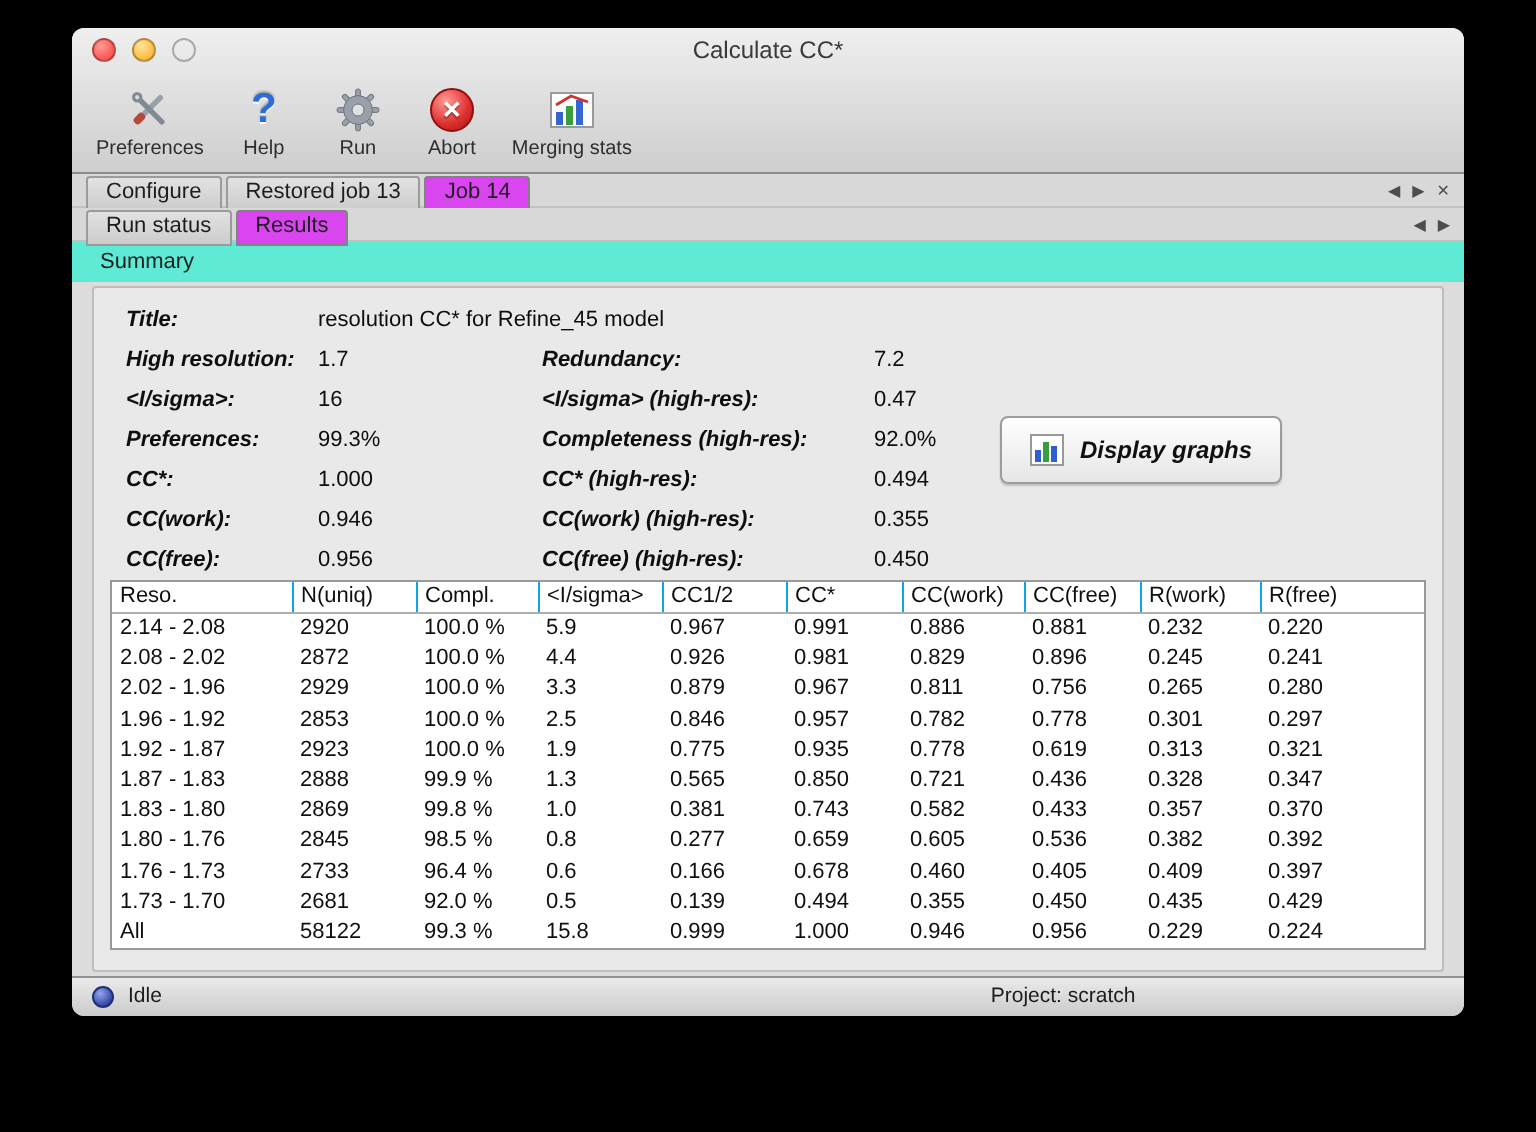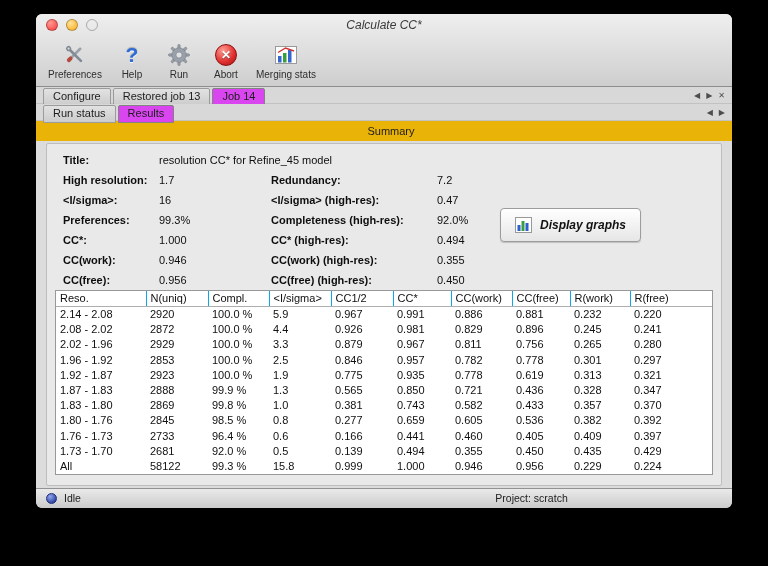--- a/index.html
+++ b/index.html
@@ -9,48 +9,48 @@
     border-radius:6px;background:#dcdcdc;overflow:hidden;
     box-shadow:0 12px 34px rgba(0,0,0,.65);}
   
   .chrome{background:linear-gradient(#efefef,#cecece);border-bottom:1px solid #8d8d8d;}
   .titlebar{height:22px;position:relative;}
   .traffic{position:absolute;left:10px;top:5px;display:flex;gap:8px;}
   .tl{width:12px;height:12px;border-radius:50%;border:1px solid rgba(0,0,0,.28);cursor:default;}
   .tl.close{background:radial-gradient(circle at 35% 30%,#ff9b95,#fc5753 70%);}
   .tl.min{background:radial-gradient(circle at 35% 30%,#ffe39a,#fdbc40 70%);}
   .tl.zoom{background:radial-gradient(circle at 35% 30%,#9be98,#33c748 70%);}
-  .title{text-align:center;font-size:12px;line-height:22px;color:#3a3a3a;font-style:italic;}
+  .title{text-align:center;font-size:12px;line-height:22px;color:#3a3a3a;}
   .toolbar{height:50px;display:flex;align-items:flex-start;padding:5px 0 0 12px;gap:13px;}
   .tb-item{display:flex;flex-direction:column;align-items:center;min-width:34px;cursor:default;}
   .tb-ic{width:27px;height:27px;display:flex;align-items:center;justify-content:center;}
   .tb-lb{font-size:10px;color:#2e2e2e;margin-top:1px;white-space:nowrap;}
   .help-q{font-size:21px;font-weight:bold;color:#2e6bd8;
     text-shadow:0 1px 0 rgba(255,255,255,.85),0 -1px 1px rgba(0,0,0,.25);line-height:24px;}
   .abort-circle{display:flex;width:22px;height:22px;border-radius:50%;align-items:center;justify-content:center;
     background:radial-gradient(circle at 35% 28%,#ff9d94,#e03030 58%,#a31212);
     color:#fff;font-weight:bold;font-size:12px;border:1px solid #8e1010;
     text-shadow:0 1px 1px rgba(0,0,0,.4);}
   
   .tabrow{height:17px;background:#d8d8d8;display:flex;align-items:flex-start;
     padding:1px 0 0 7px;border-bottom:1px solid #c2c2c2;position:relative;}
   .tab{font-size:11px;color:#1d1d1d;line-height:13px;padding:1px 9px 2px;margin-right:2px;
     border:1px solid #9b9b9b;border-radius:2px 2px 0 0;
     background:linear-gradient(#e2e2e2,#cccccc);cursor:default;white-space:nowrap;}
   .tab.active{background:#d946ef;border-color:#828282;}
   .tab-nav{position:absolute;right:7px;top:4px;display:flex;gap:6px;}
   .tab-nav-btn{font-size:8px;color:#4d4d4d;line-height:10px;cursor:default;}
-  .section-label{font-size:11px;color:#1d1d1d;background:#eab308;height:20px;
-    padding:4px 0 0 14px;text-align:center;}
+  .section-label{font-size:11px;color:#1d1d1d;background:#5eead4;height:20px;
+    padding:4px 0 0 14px;}
   
   .content{position:absolute;left:10px;right:10px;top:129px;bottom:22px;
     background:#e9e9e9;border:1px solid #bdbdbd;border-radius:2px;}
   .summary{position:absolute;left:16px;top:10px;display:grid;
     grid-template-columns:96px 112px 166px 1fr;row-gap:8px;font-size:11px;width:560px;}
-  .sum-label{font-weight:bold;color:#0e0e0e;white-space:nowrap;}
+  .sum-label{font-weight:bold;color:#0e0e0e;white-space:nowrap;font-style:italic;}
   .sum-value{color:#0e0e0e;white-space:nowrap;}
   .display-graphs{position:absolute;left:453px;top:64px;height:34px;display:flex;
     align-items:center;gap:8px;padding:0 14px;border:1px solid #9c9c9c;border-radius:4px;
     background:linear-gradient(#ffffff,#e6e6e6);font-family:inherit;font-size:12px;
     font-weight:bold;color:#111;box-shadow:0 1px 1px rgba(0,0,0,.18);cursor:default;font-style:italic;}
   .dg-ic{display:flex;align-items:center;}
   .table-wrap{position:absolute;left:8px;right:8px;top:146px;bottom:10px;
     background:#fff;border:1px solid #999;overflow:hidden;}
   table{width:100%;border-collapse:collapse;table-layout:fixed;font-size:11px;}
   th{font-weight:normal;text-align:left;padding:1px 4px 2px;color:#101010;
@@ -328,21 +328,21 @@
                 <td>0.536</td>
                 <td>0.382</td>
                 <td>0.392</td>
               </tr>
               <tr>
                 <td>1.76 - 1.73</td>
                 <td>2733</td>
                 <td>96.4 %</td>
                 <td>0.6</td>
                 <td>0.166</td>
-                <td>0.441</td>
+                <td>0.678</td>
                 <td>0.460</td>
                 <td>0.405</td>
                 <td>0.409</td>
                 <td>0.397</td>
               </tr>
               <tr>
                 <td>1.73 - 1.70</td>
                 <td>2681</td>
                 <td>92.0 %</td>
                 <td>0.5</td>

